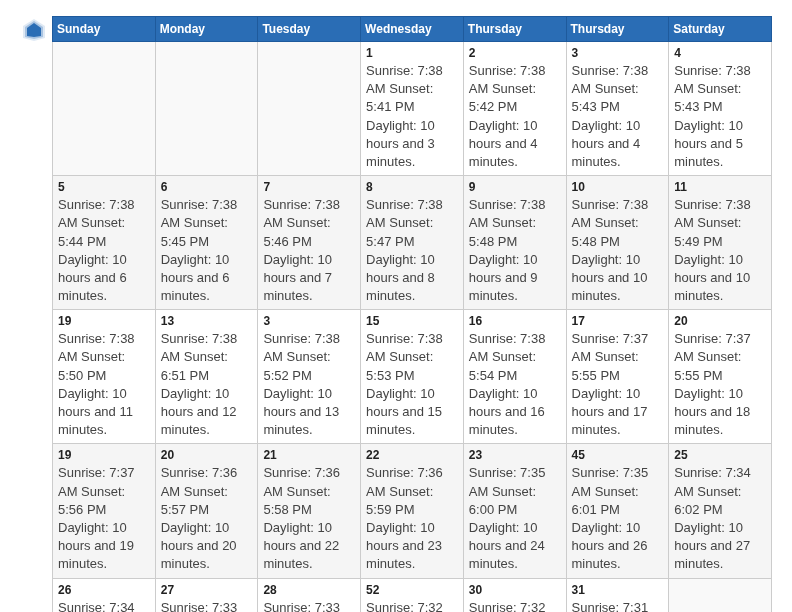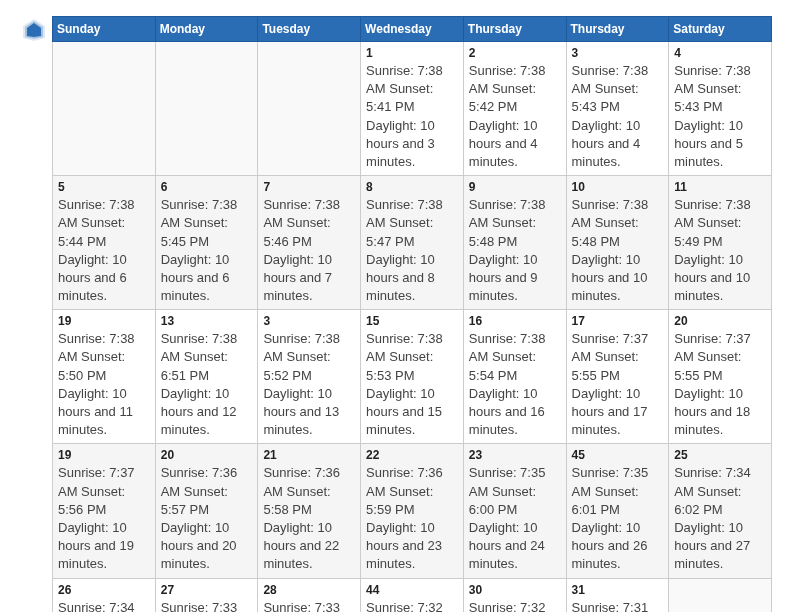--- a/index.html
+++ b/index.html
@@ -336,21 +336,21 @@
 and 30 minutes.</div>
           </td>
           <td>
             <span class="day-num">28</span>
             <div class="day-info">Sunrise: 7:33 AM
 Sunset: 6:05 PM
 Daylight: 10 hours
 and 32 minutes.</div>
           </td>
           <td>
-            <span class="day-num">44</span>
+            <span class="day-num">52</span>
             <div class="day-info">Sunrise: 7:32 AM
 Sunset: 6:06 PM
 Daylight: 10 hours
 and 33 minutes.</div>
           </td>
           <td>
             <span class="day-num">30</span>
             <div class="day-info">Sunrise: 7:32 AM
 Sunset: 6:07 PM
 Daylight: 10 hours

